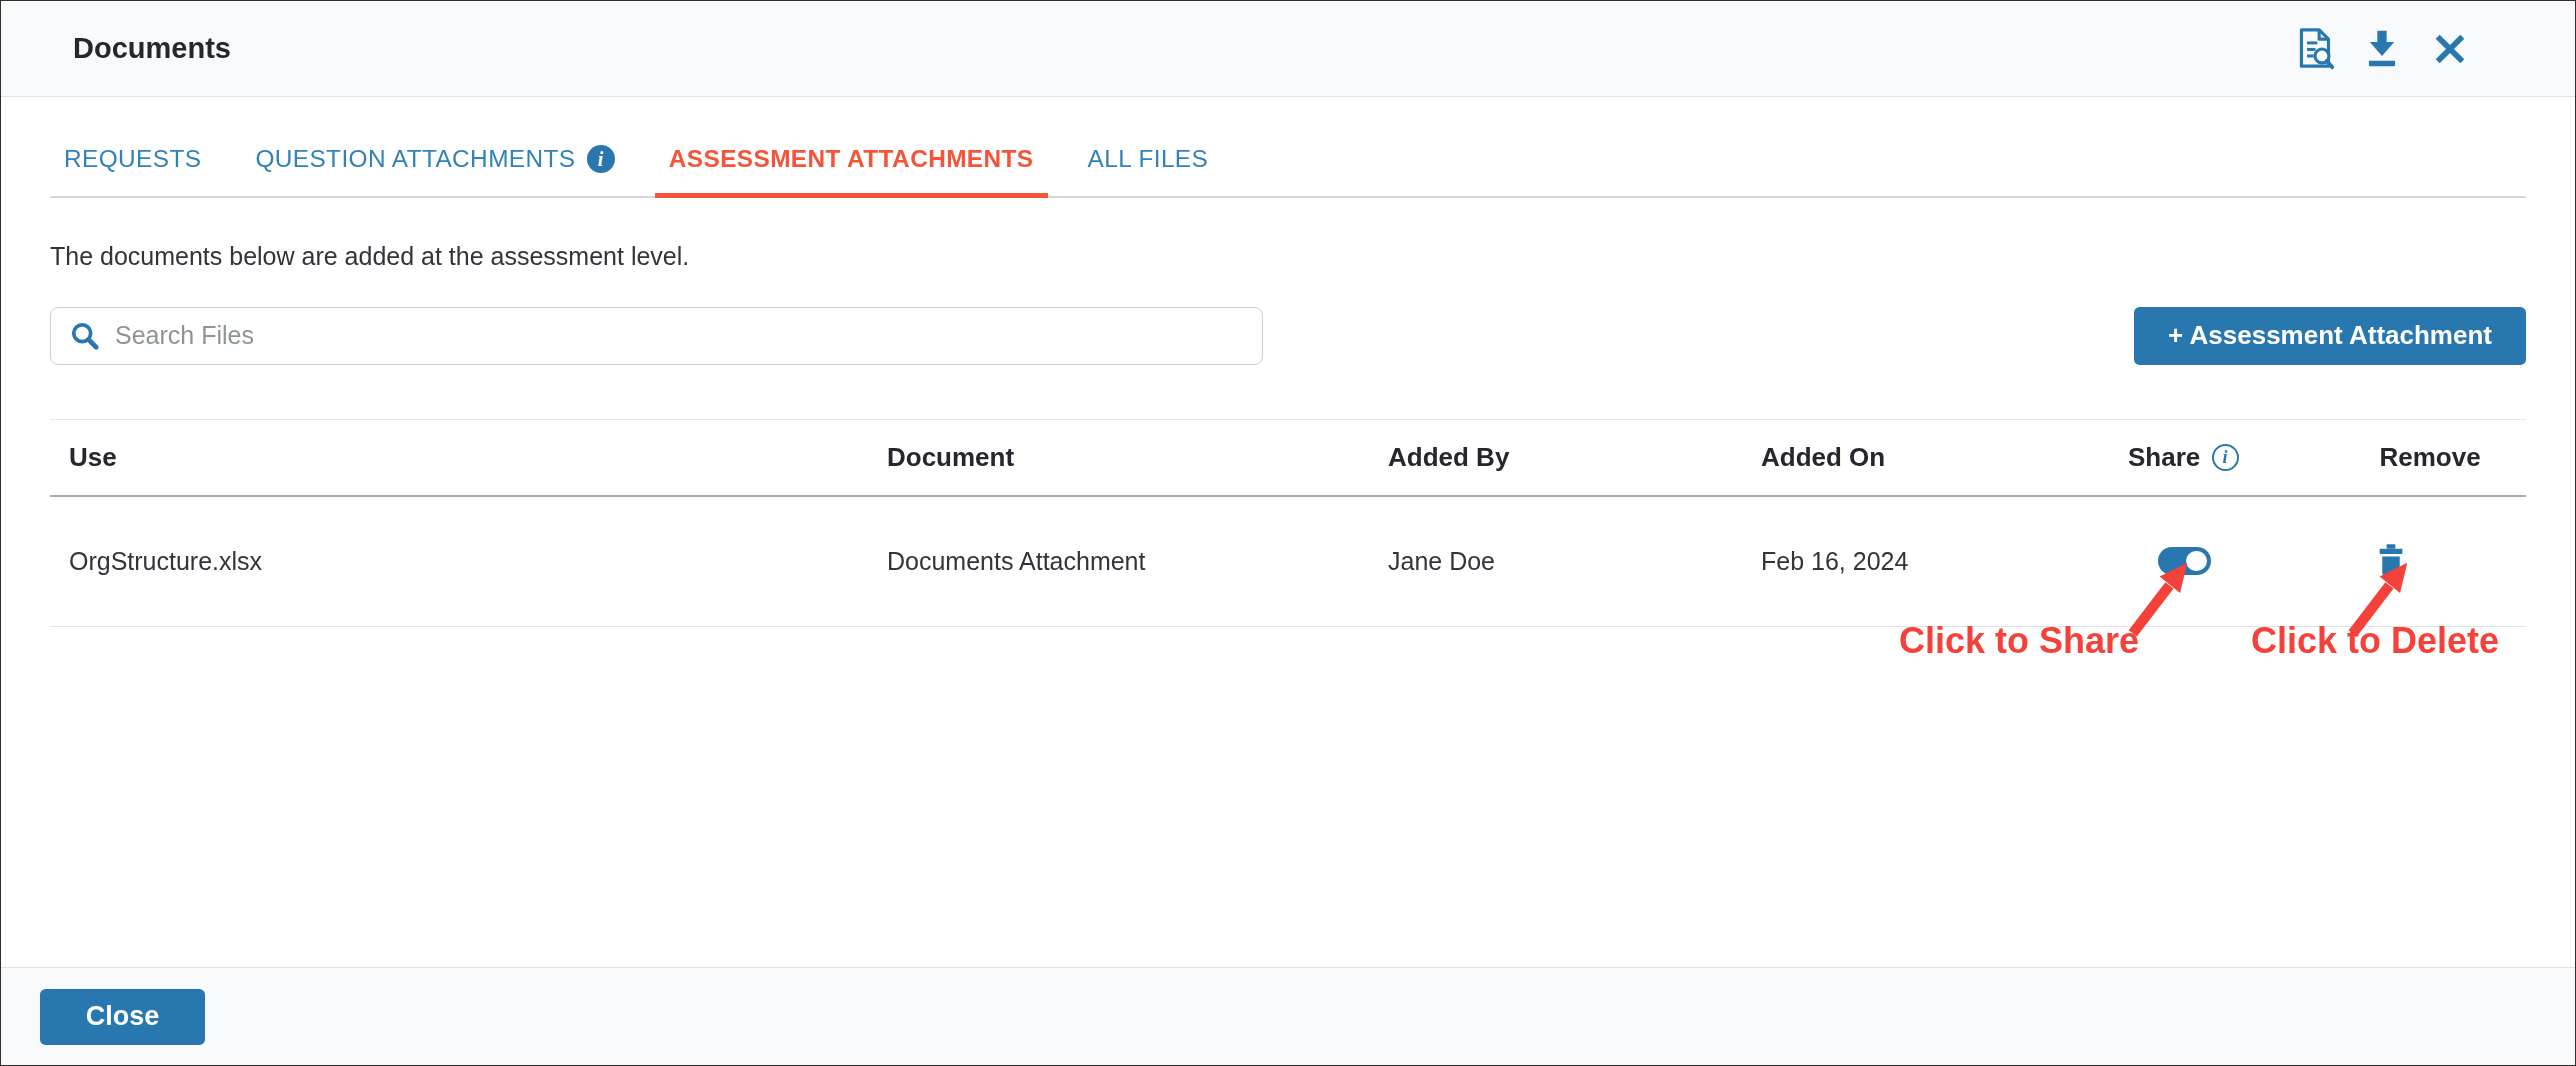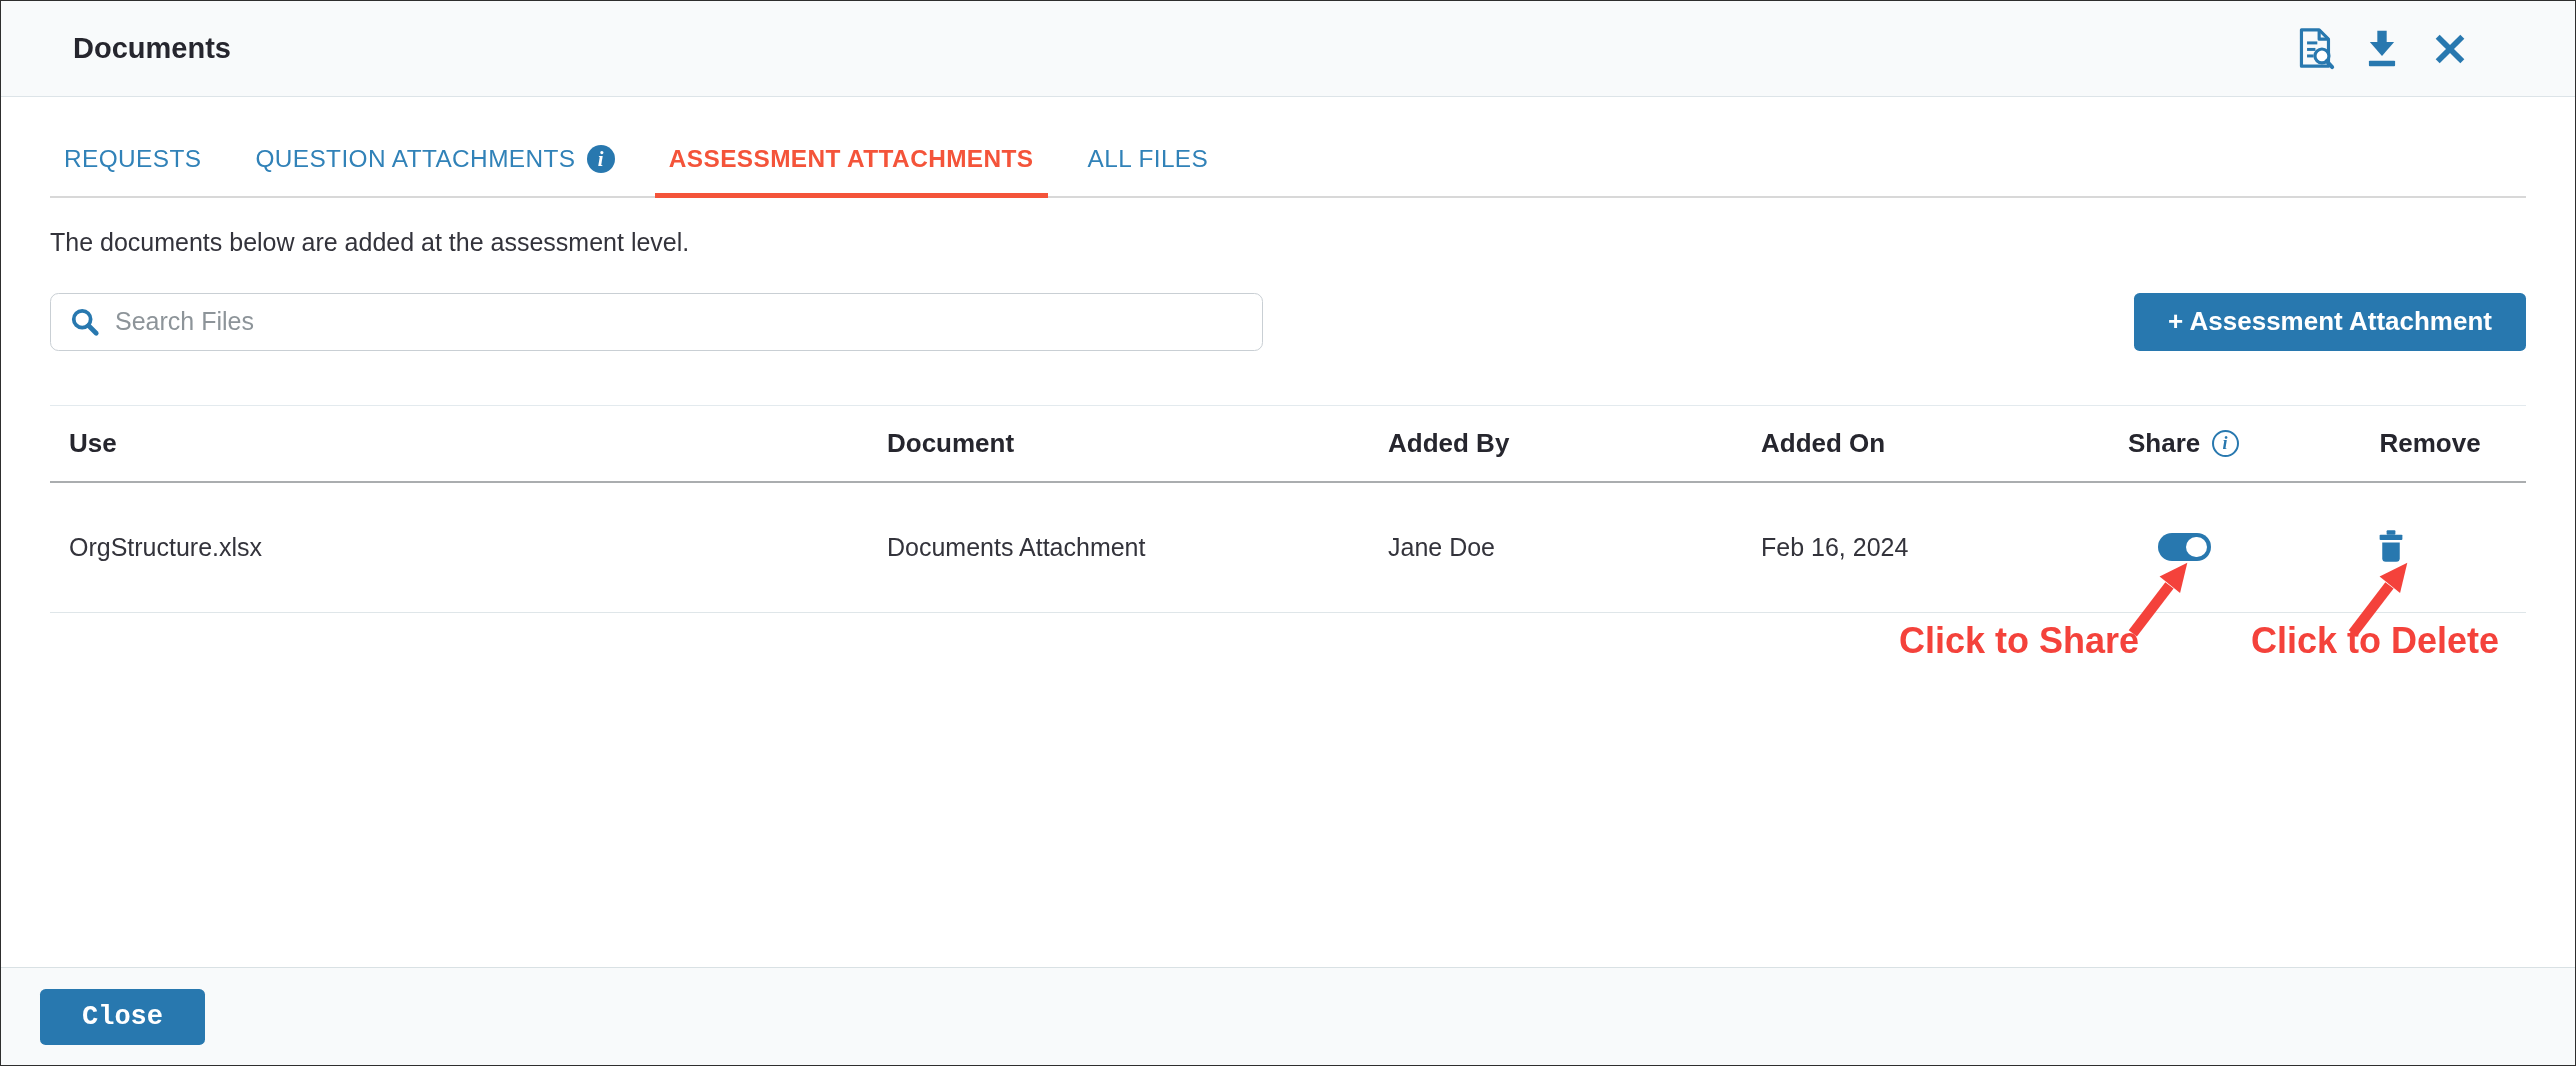--- a/index.html
+++ b/index.html
@@ -62,21 +62,21 @@
     width: 28px; height: 28px; border-radius: 50%;
     background: #2878af; color: #ffffff;
     font-family: "Liberation Serif", serif;
     font-size: 20.7px; font-weight: 700; font-style: italic;
     display: inline-flex; align-items: center; justify-content: center;
     line-height: 1;
   }
 
   
   .desc {
-    margin: 30px 49px 0;
+    margin: 44px 49px 0;
     font-size: 25px; color: #33333b;
   }
 
   
   .search-row {
     margin: 36px 49px 0;
     display: flex; align-items: center; justify-content: space-between;
   }
   .search-box {
     width: 1213px; height: 58px;
@@ -167,21 +167,21 @@
     background: #f8fafb;
     border-top: 1.9px solid #d9e1e4;
     display: flex; align-items: center;
     padding: 0 39px;
   }
   .btn-close {
     width: 165px; height: 56px;
     background: #2878af; color: #ffffff;
     border: none; border-radius: 5.6px;
     font-size: 27px; font-weight: 600;
-    font-family: Liberation Mono, monospace; cursor: pointer;
+    font-family: Liberation Sans, sans-serif; cursor: pointer;
   }
 </style>
 </head>
 <body>
 
 <div class="frame">
 
   <div class="hdr">
     <div class="hdr-title">Documents</div>
     <div class="hdr-icons">

